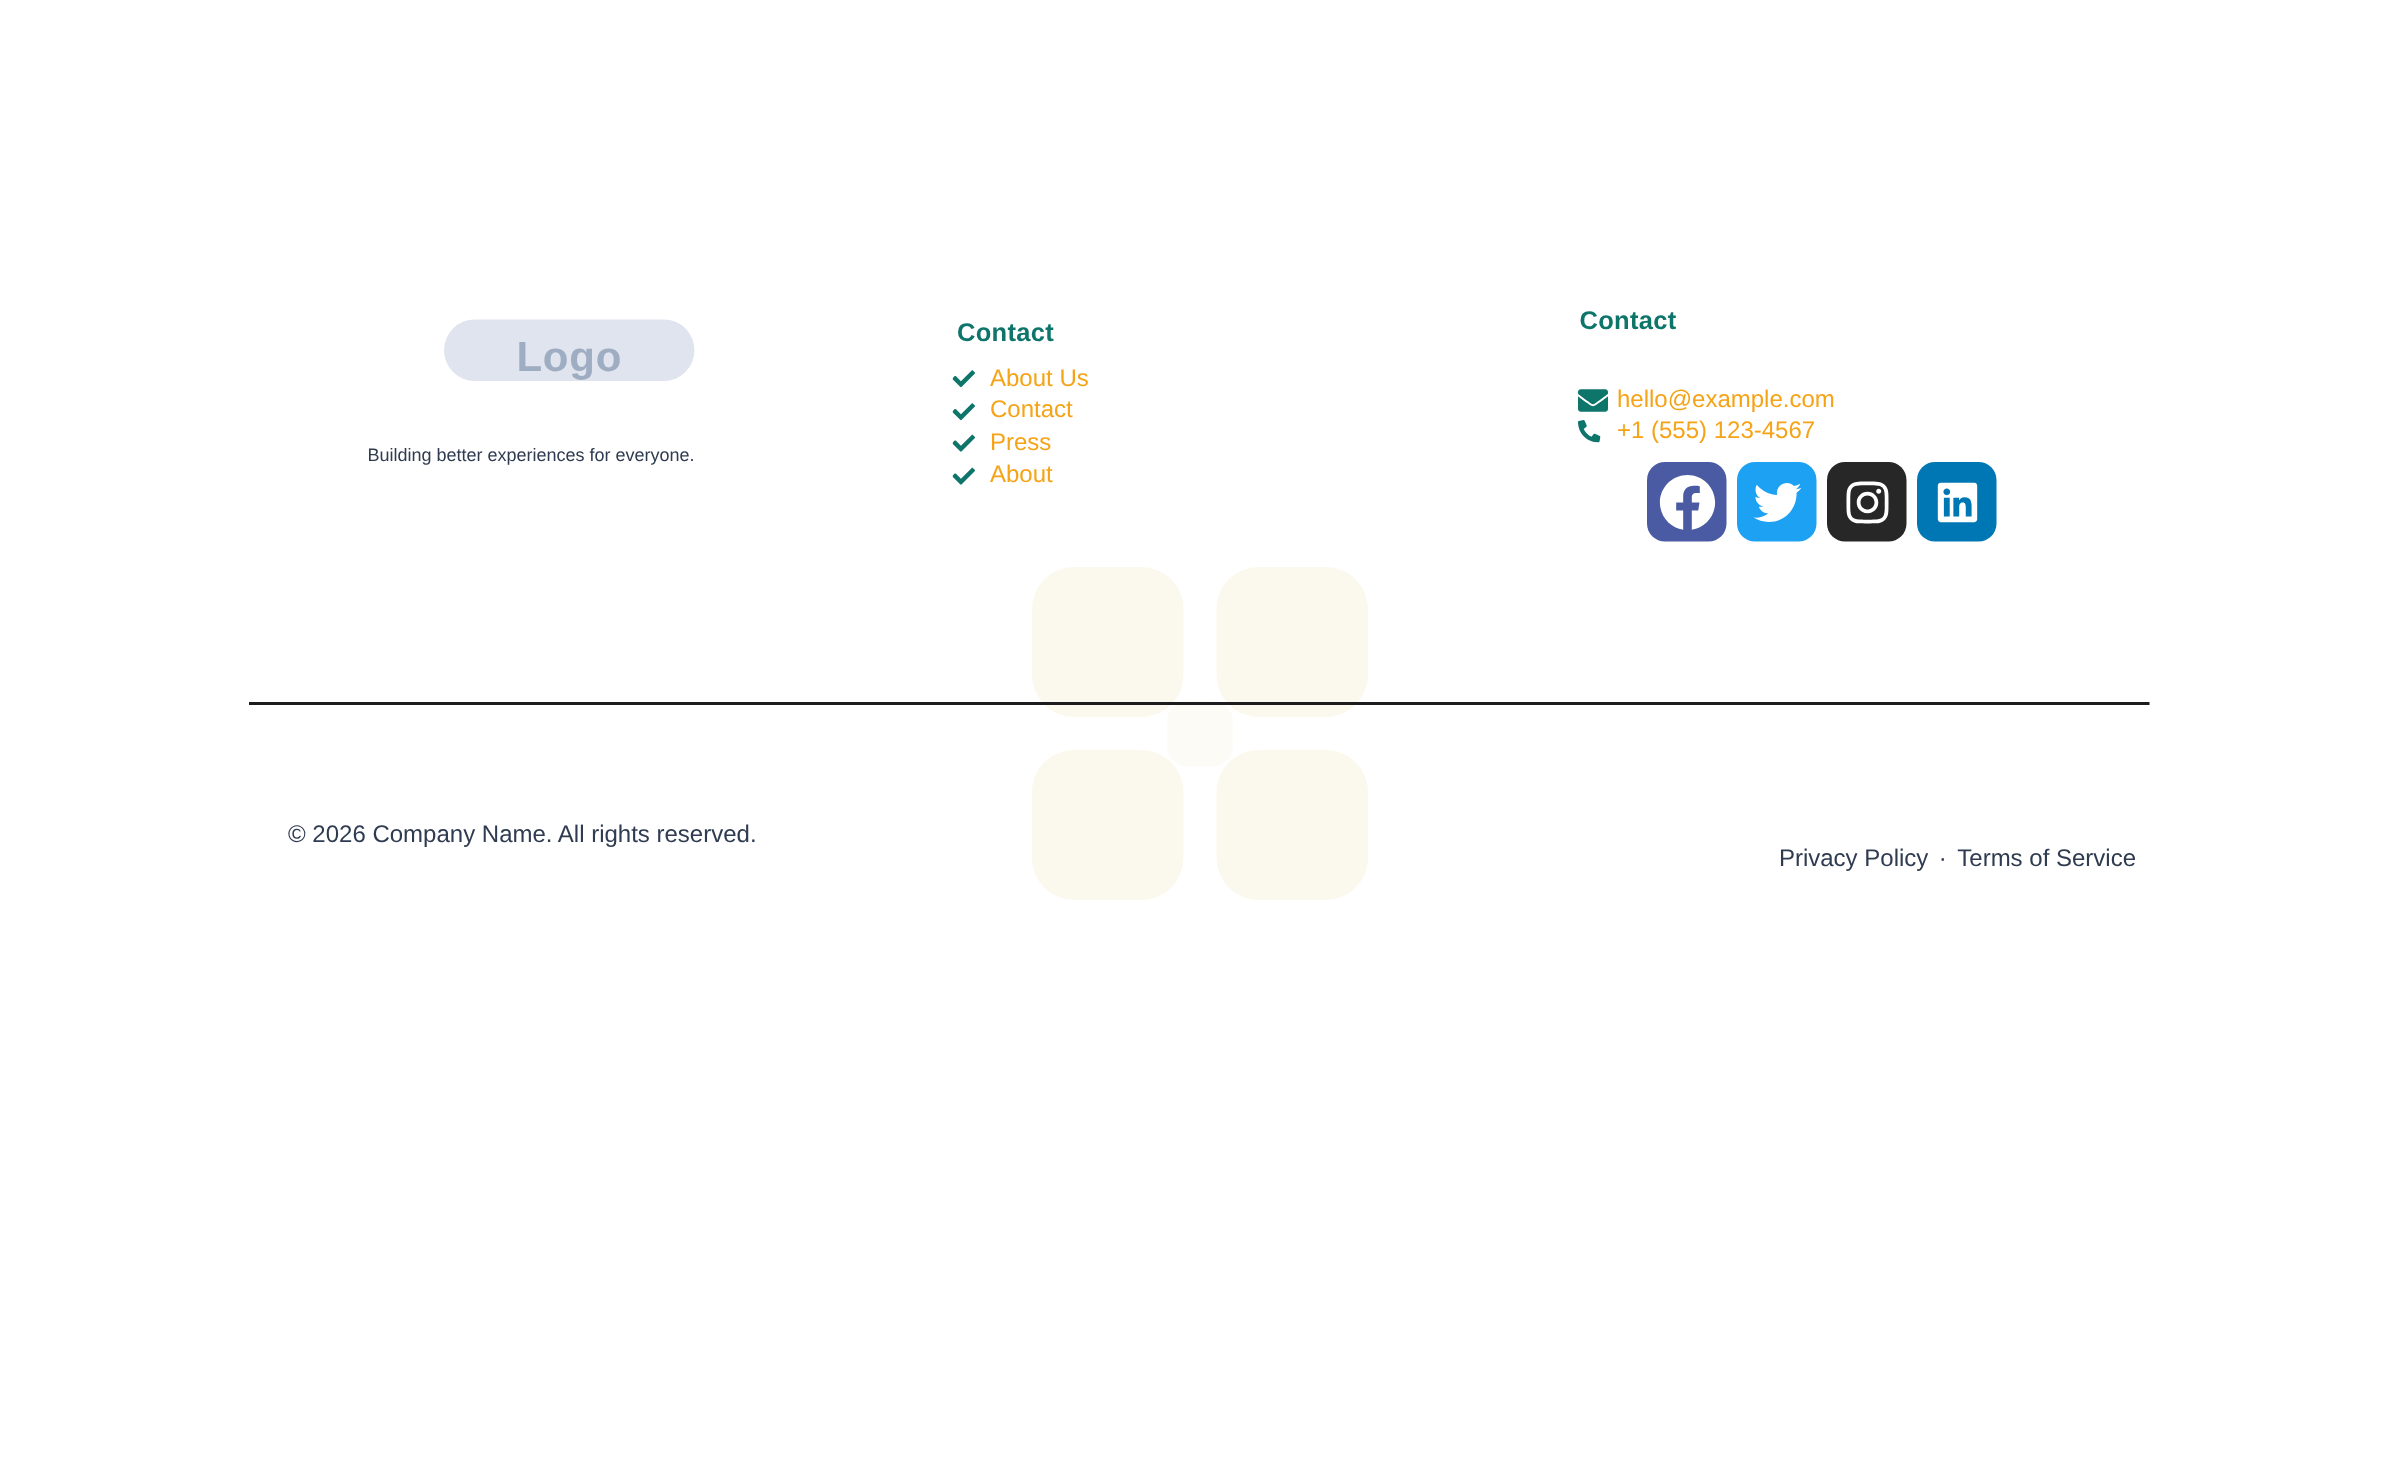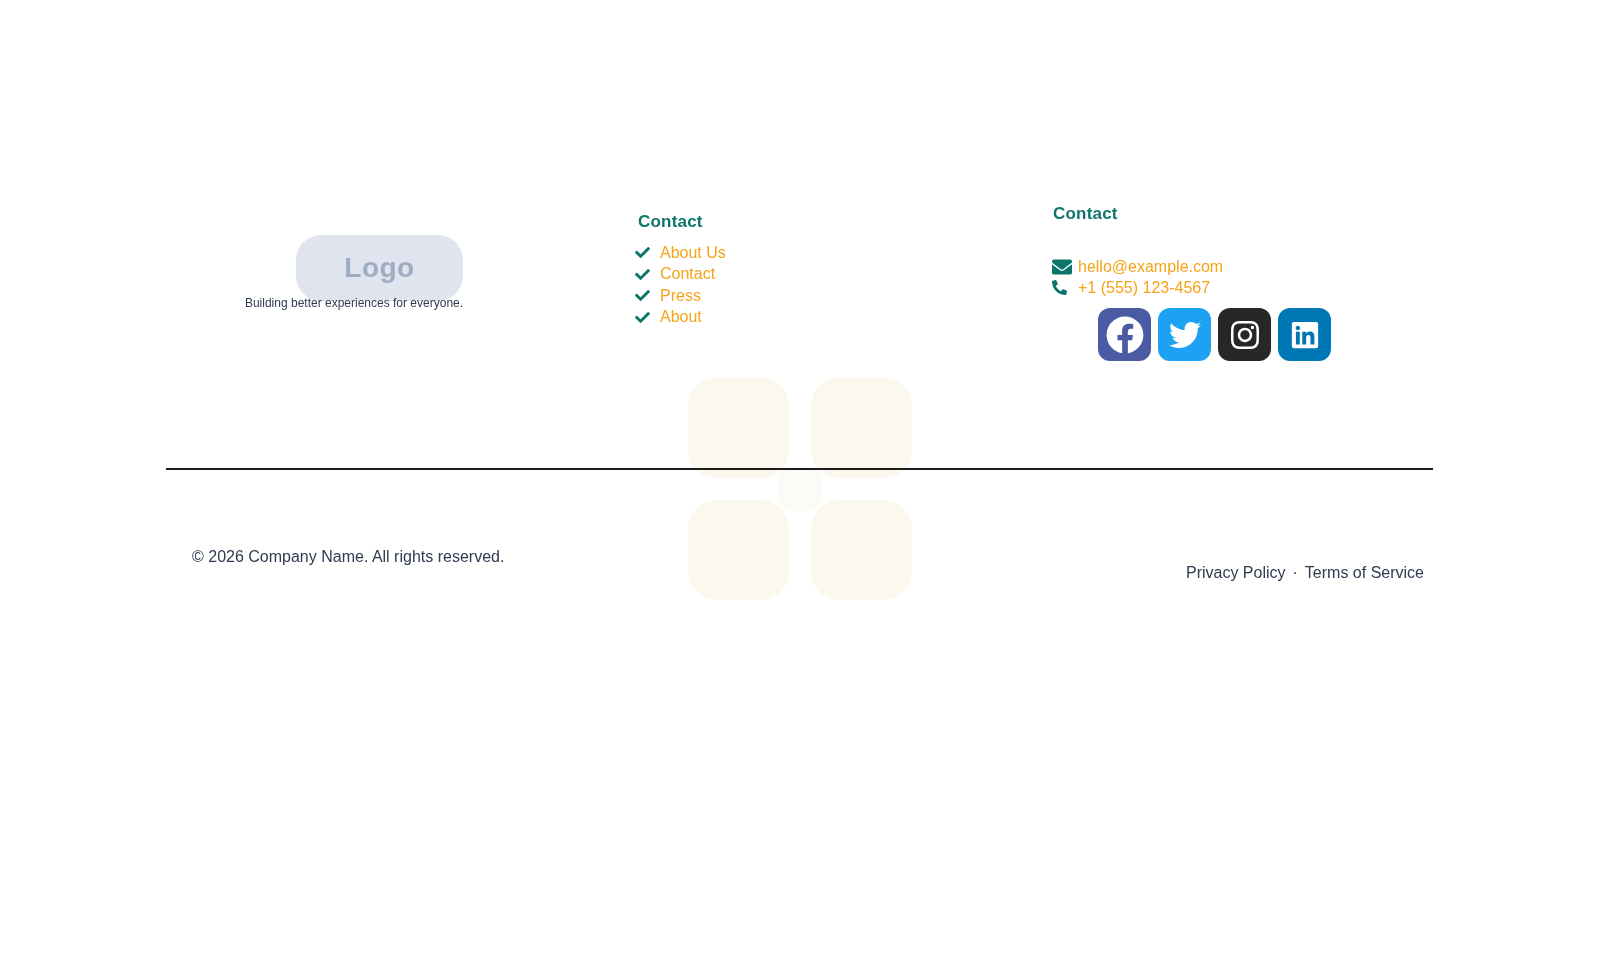--- a/index.html
+++ b/index.html
@@ -20,22 +20,22 @@
   .abs{position:absolute;}
 
   
   .deco{position:absolute;width:101px;height:100px;border-radius:28px;background:var(--cream,#fbf8ed);z-index:0;}
   .deco.c{width:44px;height:44px;border-radius:14px;opacity:.5;}
 
   
   .divider{position:absolute;left:166px;top:468px;width:1267px;height:2px;background:var(--line,#1c1c1e);z-index:1;}
 
   
-  .logo-pill{left:296px;top:213px;width:167px;height:66px;border-radius:25px;
-    background:var(--logo-bg,#dfe4ee);display:flex;align-items:center;justify-content:center;z-index:2;margin-top:22px;}
+  .logo-pill{left:296px;top:213px;width:167px;height:41px;border-radius:25px;
+    background:var(--logo-bg,#dfe4ee);display:flex;align-items:flex-end;justify-content:center;z-index:2;}
   .logo-pill span{font-size:28px;font-weight:bold;color:var(--logo-text,#9fadc2);letter-spacing:.5px;}
   .tagline{left:354px;top:296px;transform:translateX(-50%);white-space:nowrap;
     font-size:12px;color:var(--ink,#2f3b50);z-index:2;}
 
   
   .col-heading{font-size:17px;font-weight:bold;color:var(--teal,#0e756b);z-index:2;letter-spacing:.2px;}
   .heading-company{left:638px;top:212px;}
   .heading-contact{left:1053px;top:204px;}
 
   

